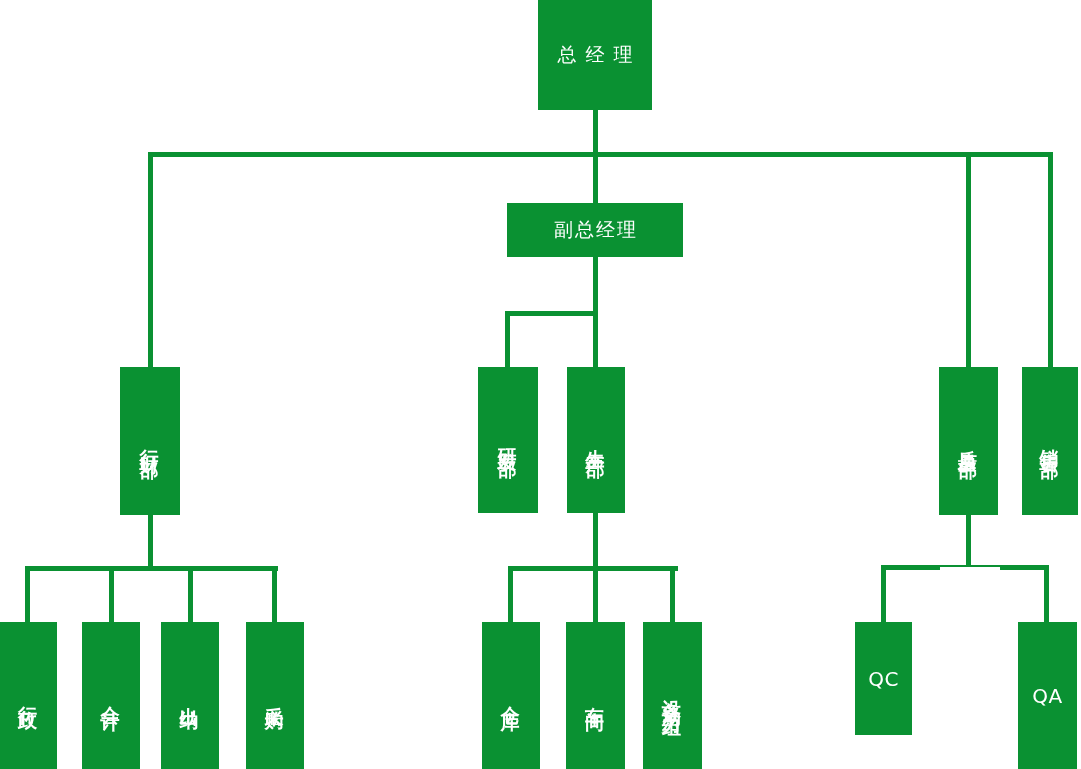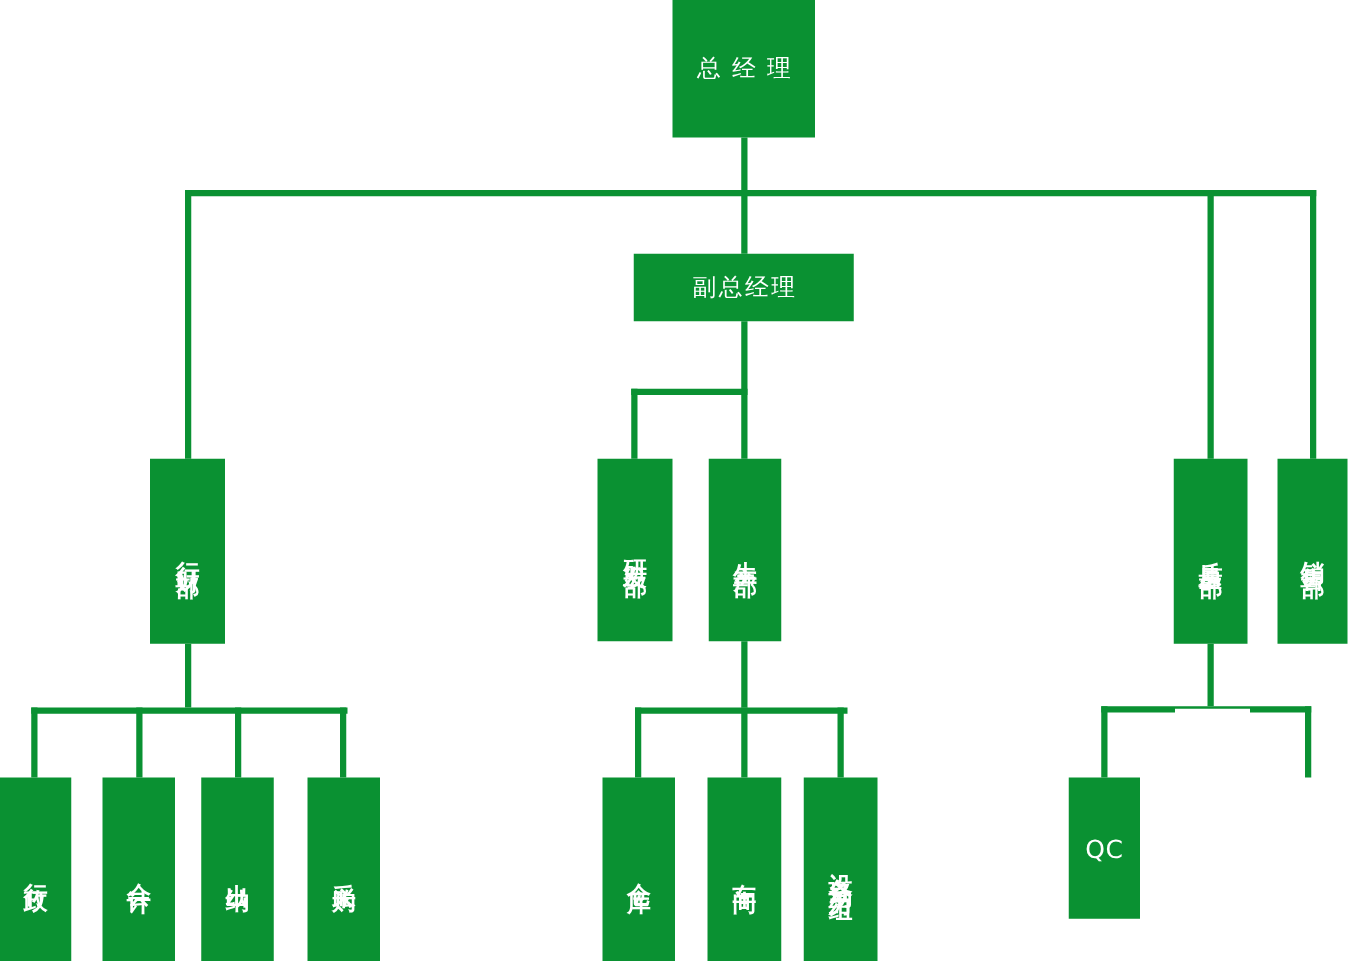--- a/index.html
+++ b/index.html
@@ -141,14 +141,17 @@
   <div class="node vtxt" style="left:566px; top:622px; width:59px; height:147px;">
     <span class="lbl">车间</span>
   </div>
   <div class="node vtxt" style="left:643px; top:622px; width:59px; height:147px;">
     <span class="lbl">设备动力组</span>
   </div>
 
   <div class="node latin" style="left:855px; top:622px; width:57px; height:113px;">
     <span class="lbl">QC</span>
   </div>
+  <div class="node latin" style="left:1018px; top:622px; width:59px; height:147px;">
+    <span class="lbl">QA</span>
+  </div>
 
 </div>
 
 </body></html>

